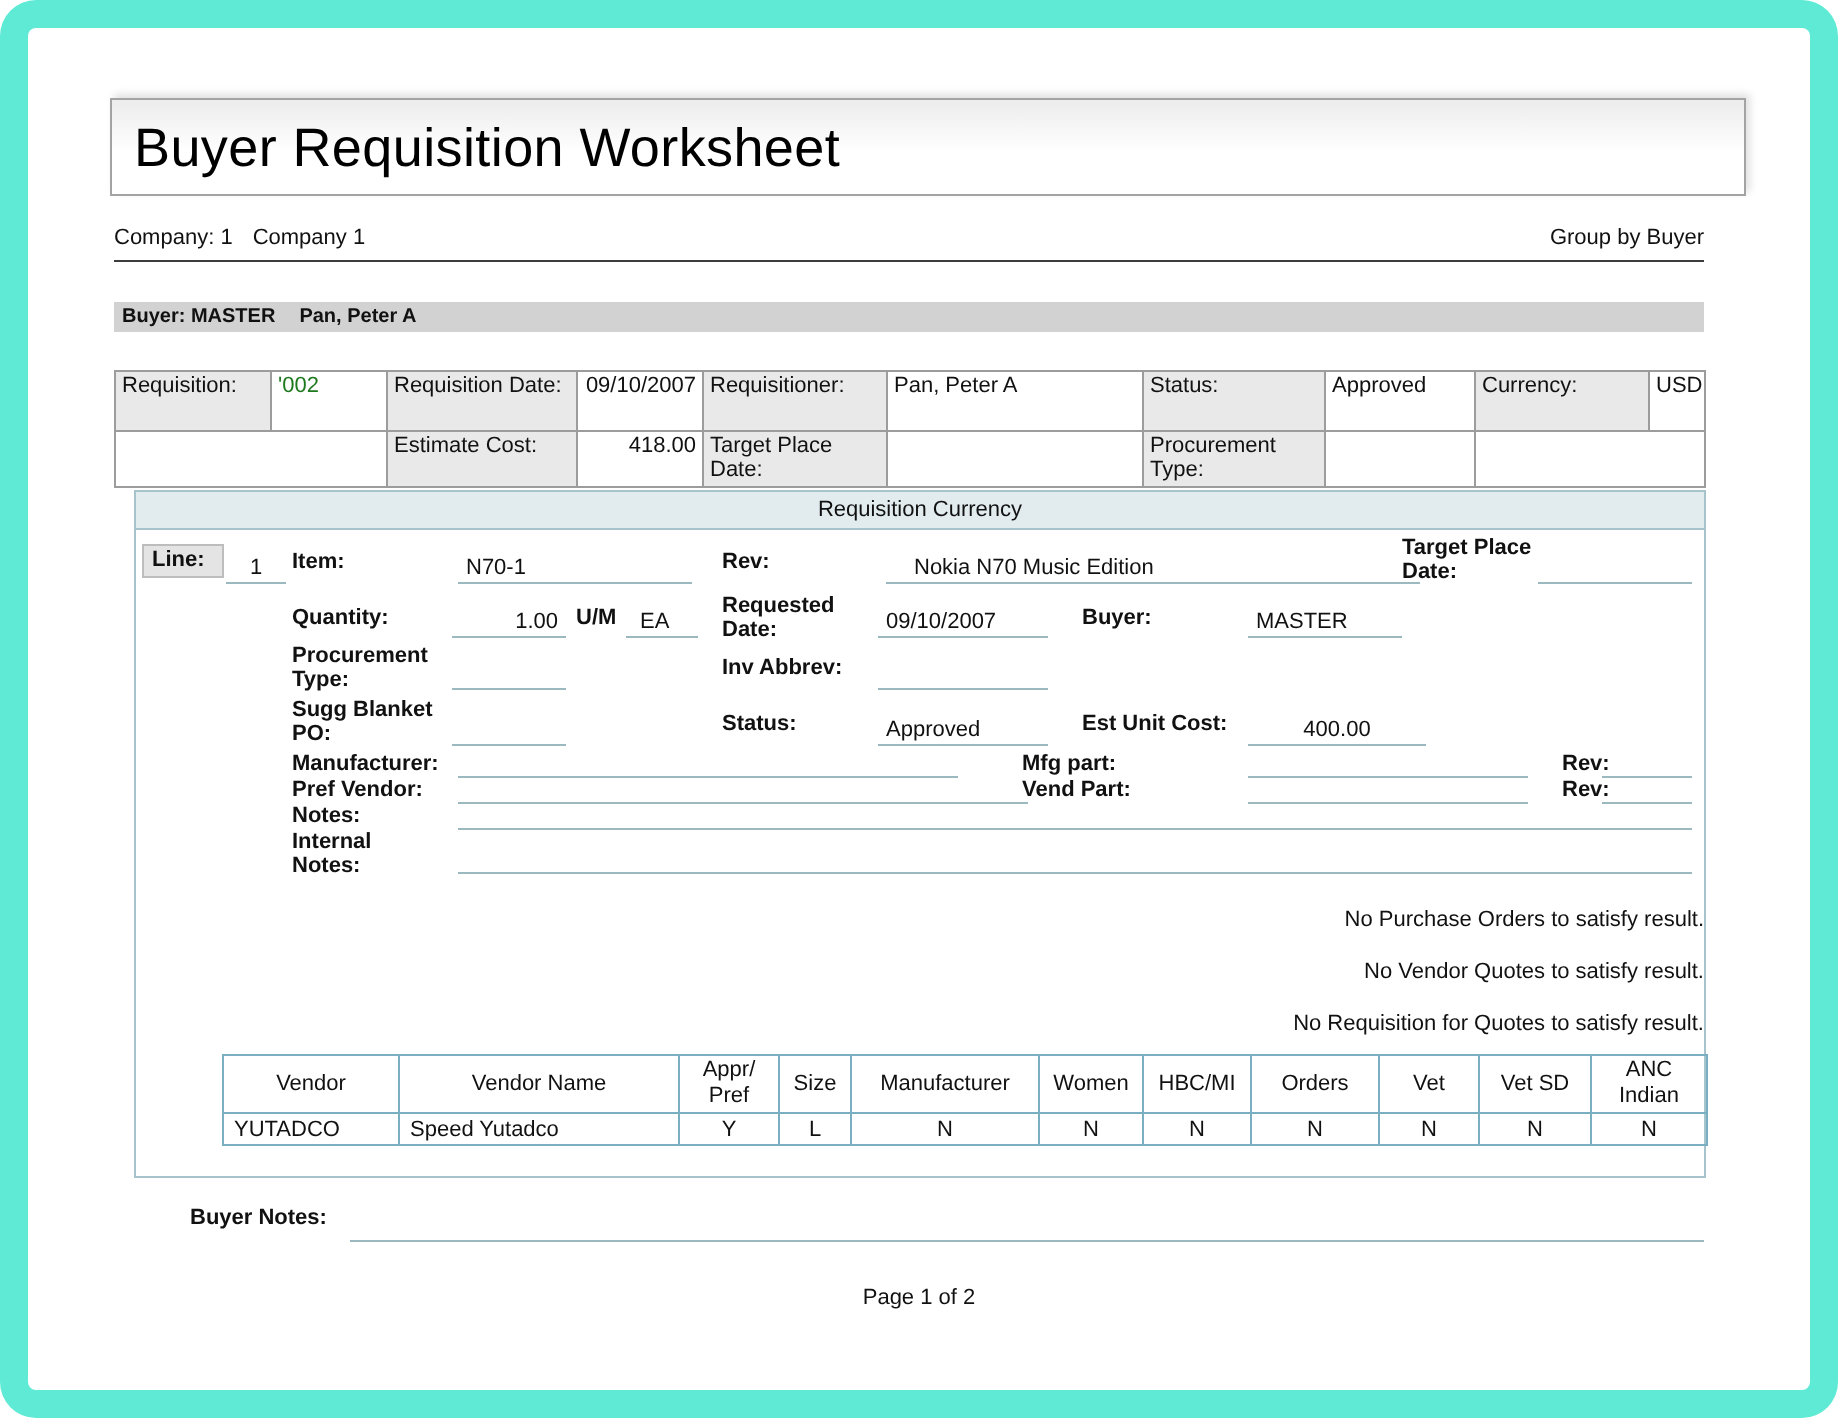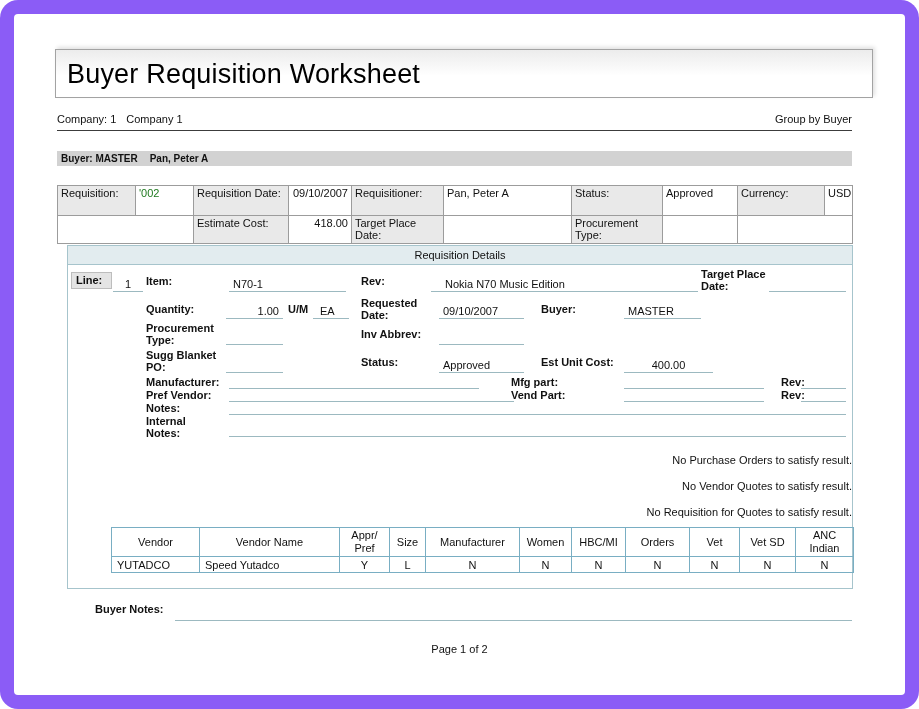--- a/index.html
+++ b/index.html
@@ -5,21 +5,21 @@
   * { margin:0; padding:0; box-sizing:border-box; }
   body {
     width:919px; height:709px;
     background:#ffffff;
     font-family:"Liberation Sans", sans-serif;
     color:#111;
   }
   .frame {
     position:relative;
     width:919px; height:709px;
-    background:#8b5cf6;
+    background:#5eead4;
     border-radius:18px;
   }
   .page {
     position:absolute; left:14px; top:14px;
     width:891px; height:681px;
     background:#ffffff;
     border-radius:4px;
   }
   
   .title-box {
@@ -166,28 +166,28 @@
         <td class="lbl">Target Place Date:</td>
         <td></td>
         <td class="lbl">Procurement Type:</td>
         <td></td>
         <td colspan="2"></td>
       </tr>
     </tbody>
       </table>
 
     <div class="details-box">
-      <div class="details-header">Requisition Details</div>
+      <div class="details-header">Requisition Currency</div>
 
       <div class="line-box">Line:</div>
       <span class="fval ac" style="left:45px;top:31px;width:30px">1</span>
       <span class="flbl" style="left:78px;top:29px">Item:</span>
       <span class="fval" style="left:161px;top:31px;width:117px">N70-1</span>
       <span class="flbl" style="left:293px;top:29px">Rev:</span>
-      <span class="fval" style="left:363px;top:31px;width:267px;padding-left:14px">Nokia N70 Music Edition</span>
+      <span class="fval" style="left:375px;top:31px;width:267px;padding-left:14px">Nokia N70 Music Edition</span>
       <span class="flbl" style="left:633px;top:22px;width:75px">Target Place
 Date:</span>
       <span class="fval short" style="left:701px;top:34px;width:77px"></span>
 
       <span class="flbl" style="left:78px;top:57px">Quantity:</span>
       <span class="fval ar" style="left:158px;top:58px;width:57px">1.00</span>
       <span class="flbl" style="left:220px;top:57px">U/M</span>
       <span class="fval" style="left:245px;top:58px;width:36px;padding-left:7px">EA</span>
       <span class="flbl" style="left:293px;top:51px">Requested
 Date:</span>

